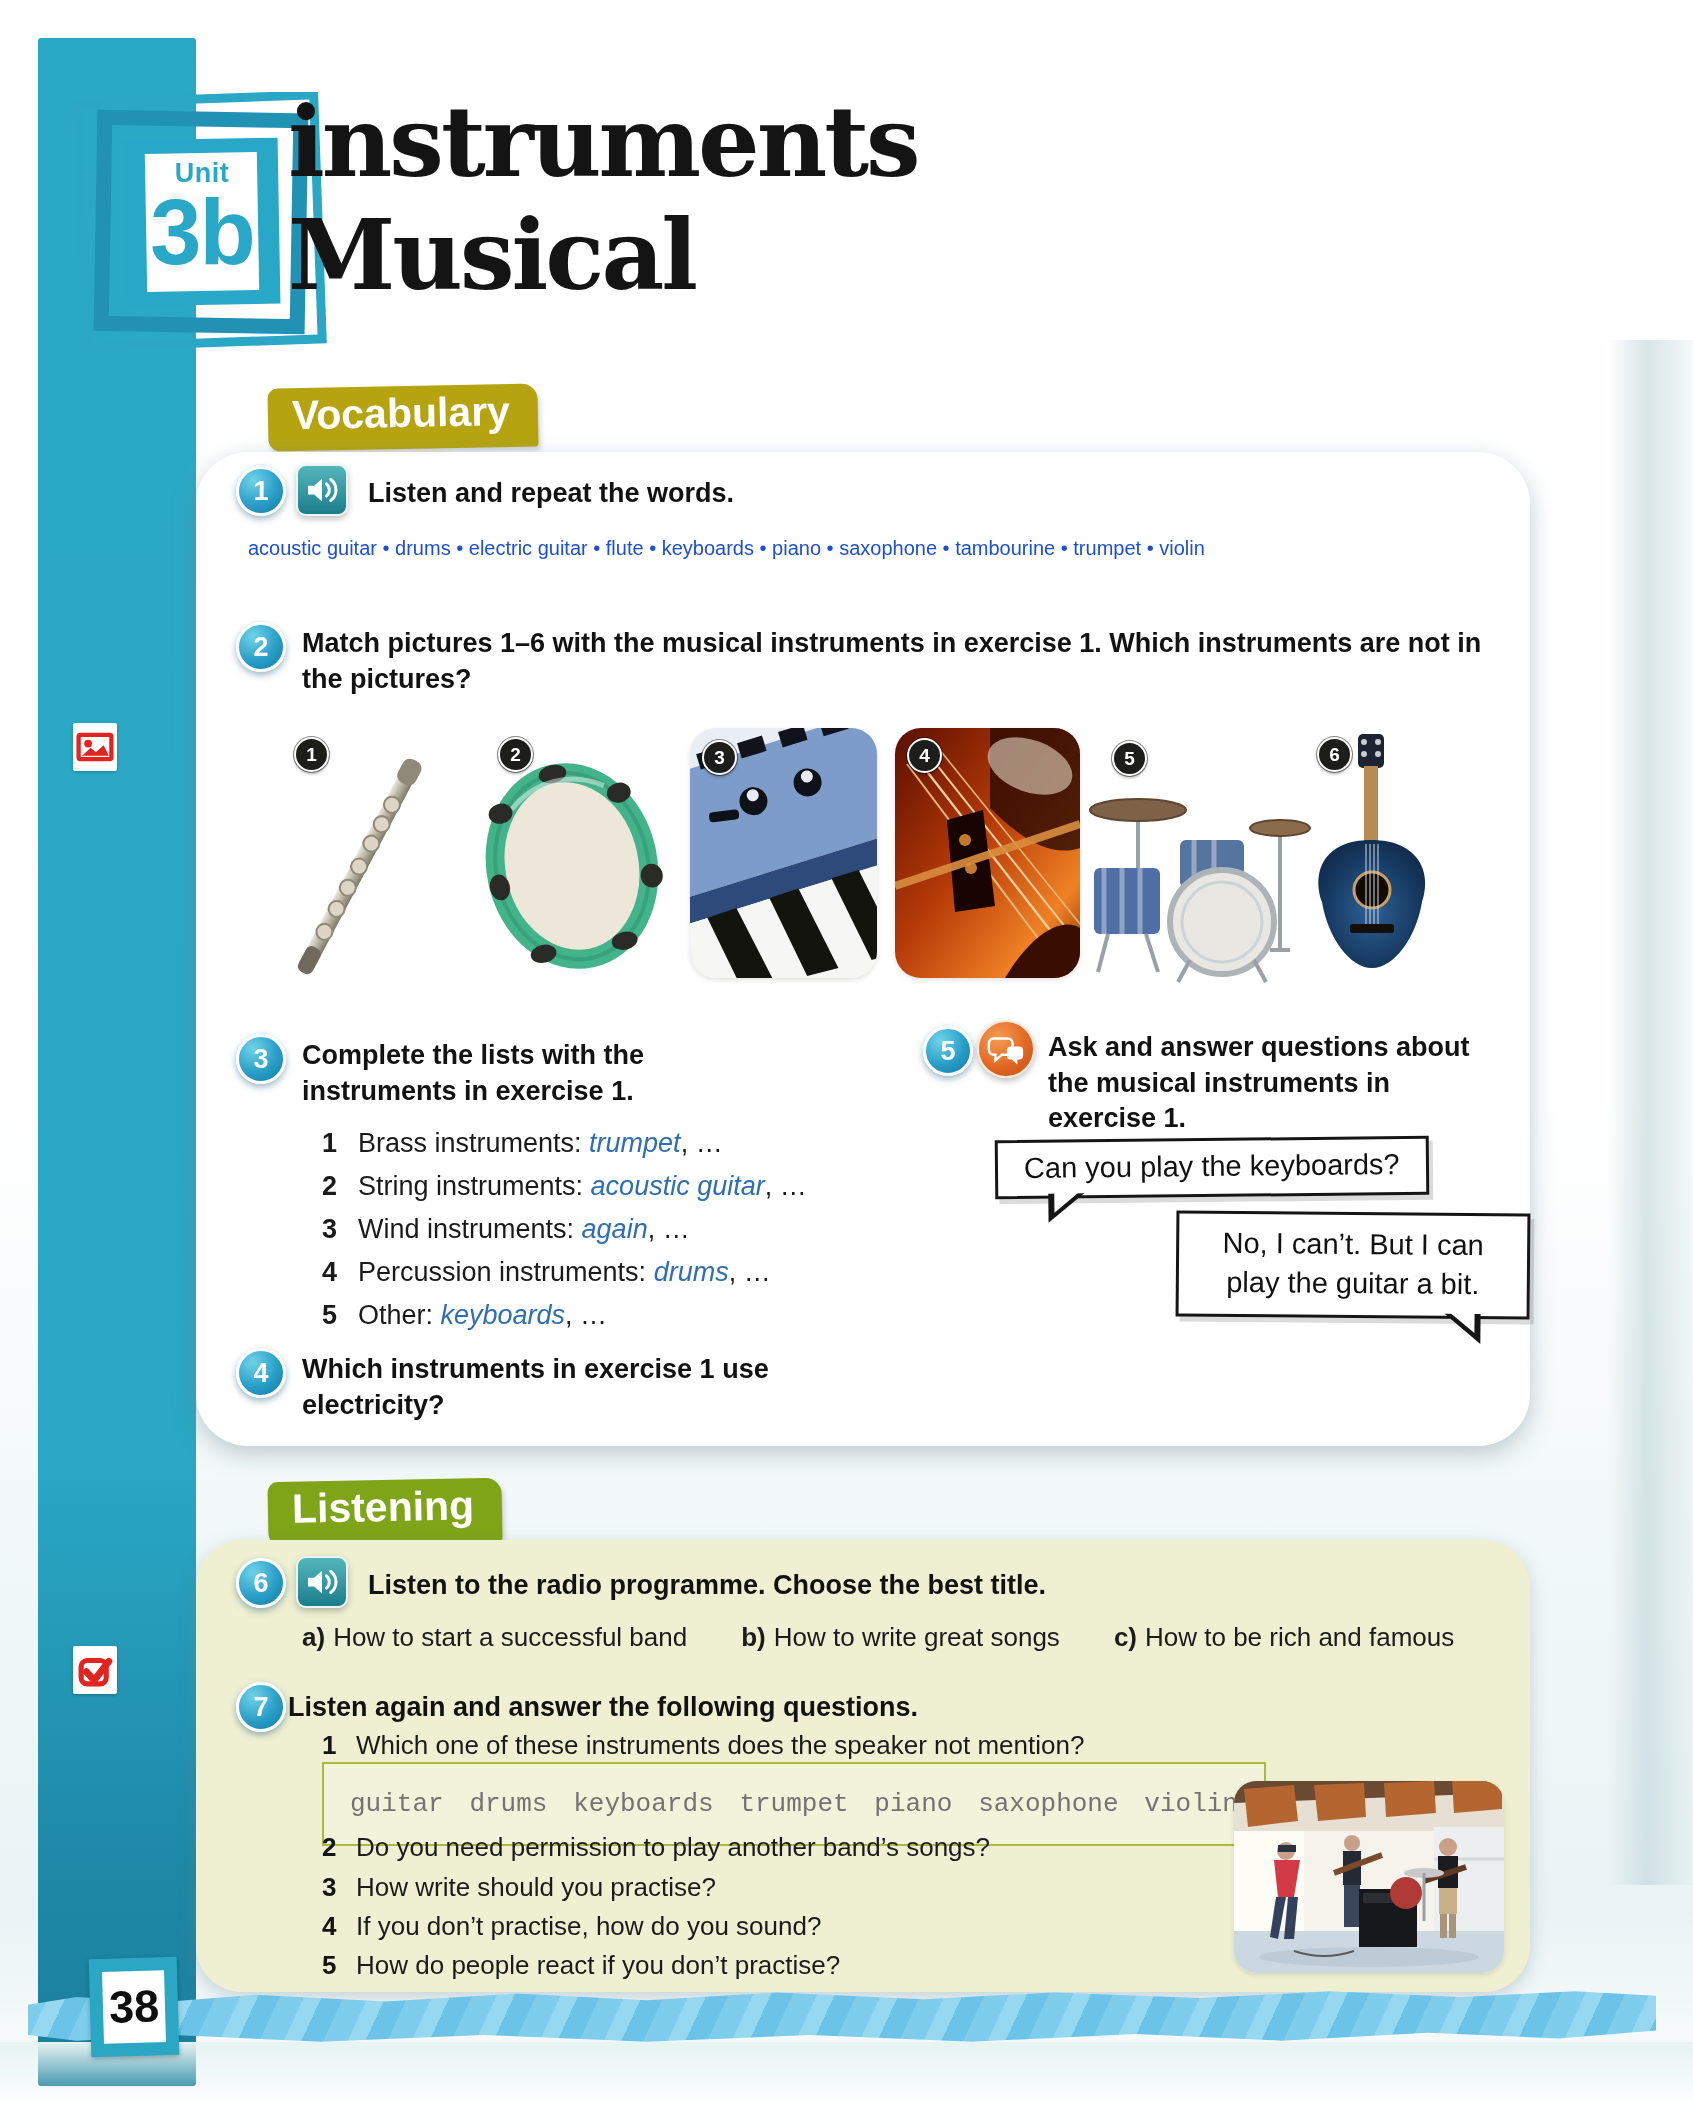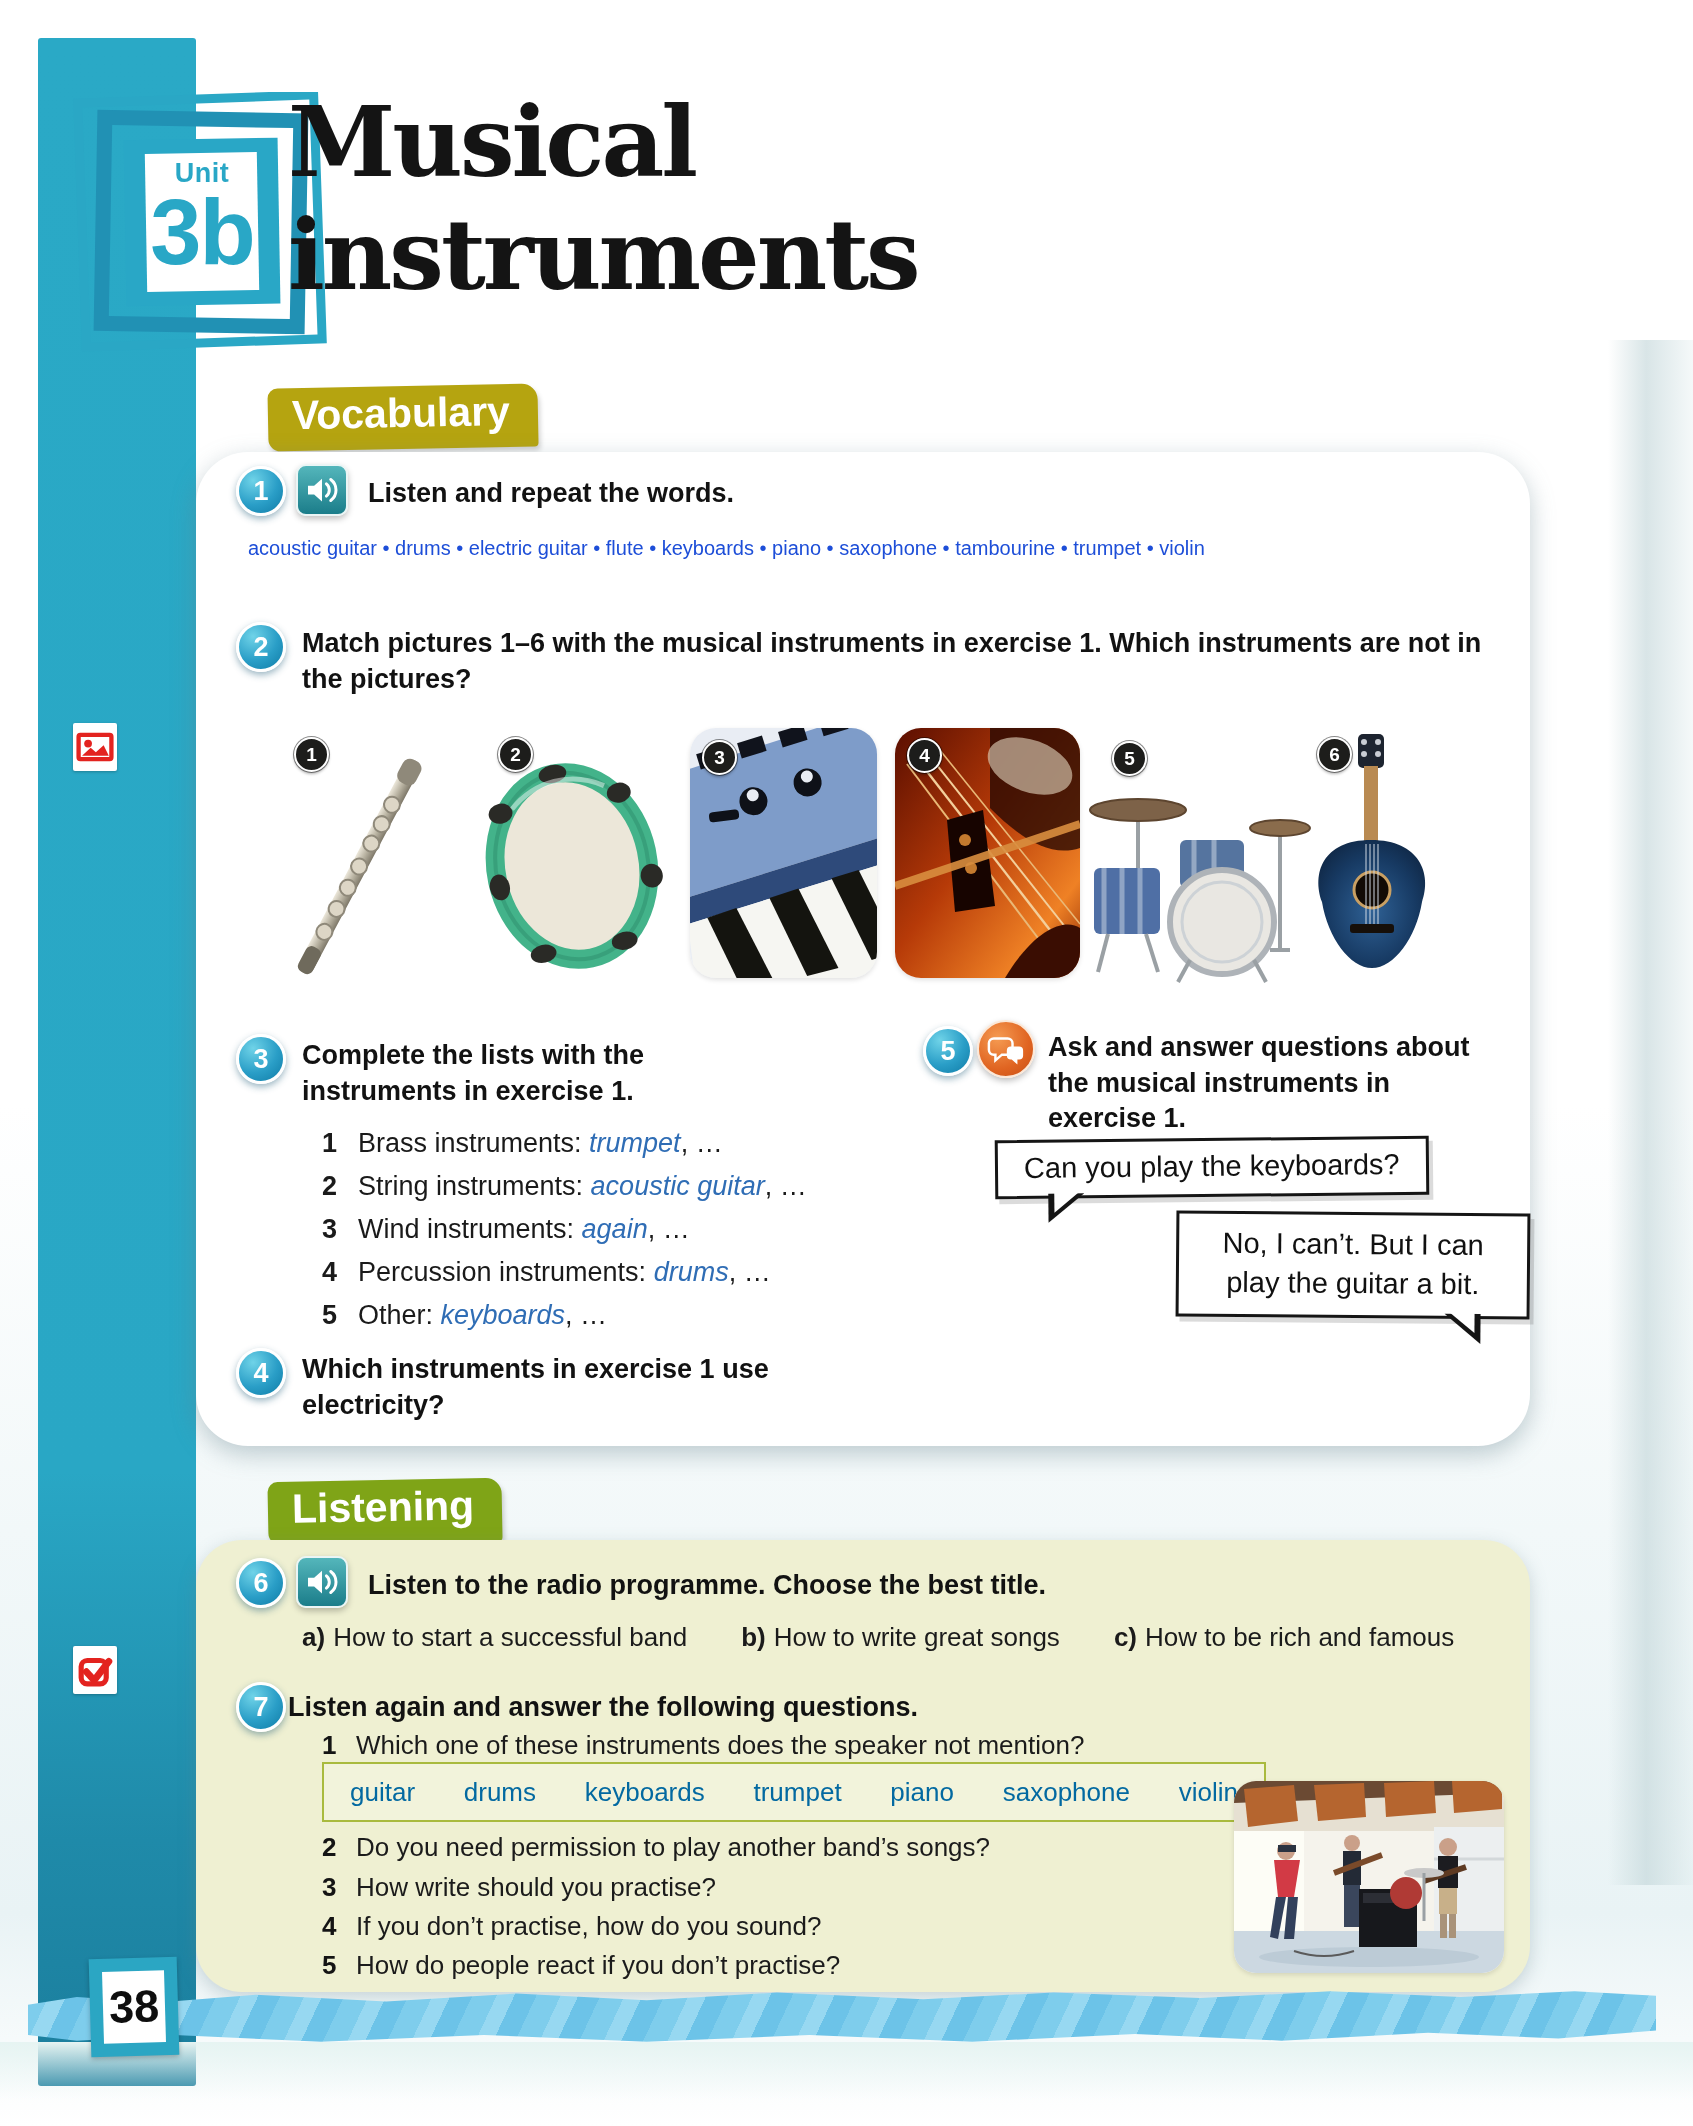--- a/index.html
+++ b/index.html
@@ -57,22 +57,22 @@
   .words{color:#1d4ed8;font-size:20px;line-height:1.6;width:1145px;}
   .ex3-row{font-size:27px;color:#1a1a1a;white-space:nowrap;}
   .ex3-row b{display:inline-block;width:36px;}
   .answer{color:#2f6db5;font-style:italic;}
   .qrow{font-size:26px;color:#1b1b1b;white-space:nowrap;}
   .qrow b{display:inline-block;width:34px;color:#141414;}
   .opts{display:flex;gap:54px;font-size:26px;color:#1b1b1b;white-space:nowrap;}
   .opts b{margin-right:8px;}
 
   .word-box{left:322px;top:1762px;width:888px;height:48px;border:2px solid #a9ba3e;
-    display:flex;align-items:center;justify-content:space-between;padding:4px 26px;
-    font-size:26px;color:#0369a1;background:rgba(255,255,255,.20);}
+    display:flex;align-items:center;justify-content:space-between;padding:16px 26px;
+    font-size:26px;color:#737373;background:rgba(255,255,255,.20);font-family:Liberation Mono, monospace;}
 
   .pic-badge{width:31px;height:31px;border-radius:50%;background:#1d1d1b;
     border:2px solid #fff;box-shadow:0 0 0 1px rgba(0,0,0,.45),0 2px 3px rgba(0,0,0,.3);
     color:#fff;font-weight:bold;font-size:19px;display:flex;align-items:center;justify-content:center;z-index:5;}
   .photo{border-radius:26px;overflow:hidden;box-shadow:0 2px 5px rgba(0,0,0,.12);}
 
   .bubble{background:#fff;border:3px solid #151515;color:#111;font-size:29px;
     box-shadow:4px 5px 0 rgba(110,110,110,.25);}
   .bubble1{left:995px;top:1138px;padding:9px 26px 11px 26px;transform:rotate(-.6deg);white-space:nowrap;}
   .bubble1::before{content:"";position:absolute;left:50px;bottom:-27px;width:0;height:0;
@@ -123,22 +123,22 @@
     <rect x="10" y="7" width="236" height="244" fill="none" stroke="#2aa7c5" stroke-width="9" transform="rotate(-2 128 130)"></rect>
     <rect x="31" y="27" width="196" height="206" fill="none" stroke="#2191b4" stroke-width="15" transform="rotate(1 128 130)"></rect>
     <rect x="53" y="47" width="154" height="166" fill="#29a7c6" transform="rotate(-1 128 130)"></rect>
     <rect x="74" y="61" width="112" height="138" fill="#ffffff" transform="rotate(-1 128 130)"></rect>
   </svg>
   <div class="lbl">Unit</div>
   <div class="code">3b</div>
 </div>
 
 <div class="abs main-title">
+  <div>instruments</div>
   <div>Musical</div>
-  <div>instruments</div>
 </div>
 
 <div class="abs page-shade"></div>
 
 <div class="abs section-tab tab-vocab">Vocabulary</div>
 <div class="abs panel-white"></div>
 
 <div class="abs num-circle" style="left:236px;top:466px;">1</div>
 <div class="abs icon-audio" style="left:296px;top:464px;">
   <svg width="42" height="42" viewBox="0 0 48 48">

